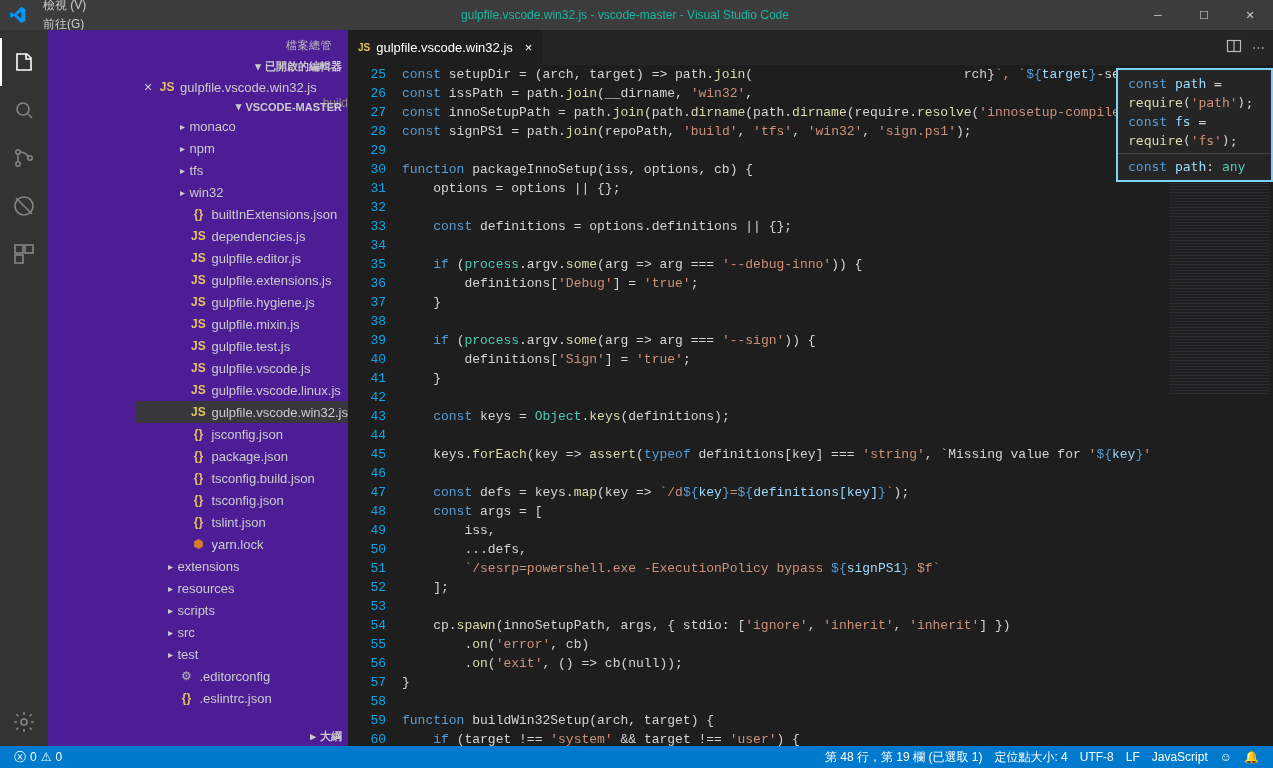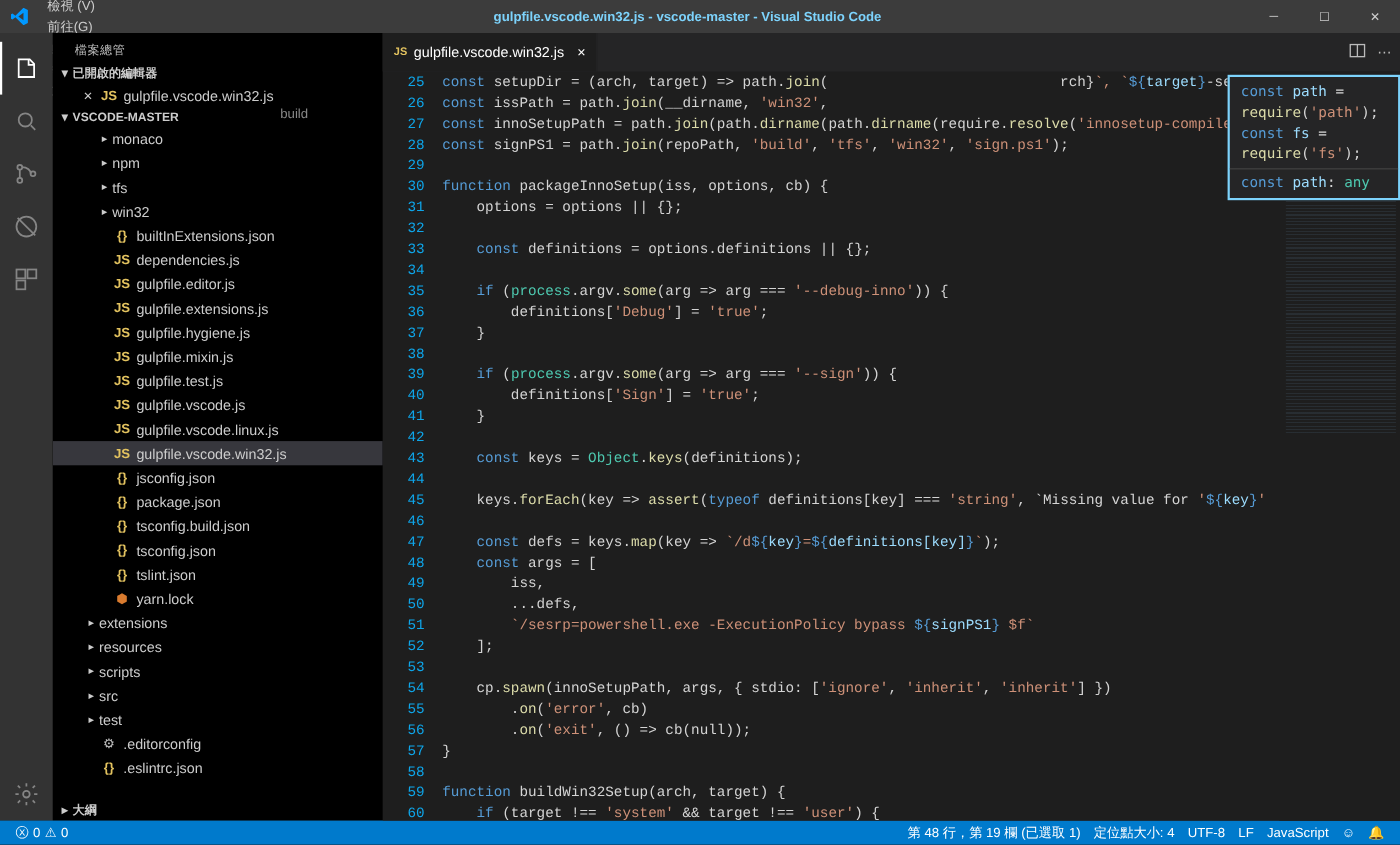--- a/index.html
+++ b/index.html
@@ -1,29 +1,29 @@
 <!DOCTYPE html>
 <html><head>
 <meta charset="utf-8">
 <style>
 * { margin: 0; padding: 0; box-sizing: border-box; }
 body { font-family: "Segoe UI", Arial, sans-serif; font-size: 13px; background: #1e1e1e; color: #cccccc; width: 1273px; height: 768px; overflow: hidden; display: flex; flex-direction: column; }
 .titlebar { height: 30px; background: #3c3c3c; display: flex; align-items: center; color: #cccccc; font-size: 12px; }
 .titlebar .vscode-icon { width: 35px; display: flex; justify-content: center; align-items: center; }
 .titlebar .menu { display: flex; gap: 2px; flex-direction: column; }
 .titlebar .menu-item { padding: 0 8px; cursor: default; }
-.titlebar .title { flex: 1; text-align: center; color: #7dd3fc; font-weight: bold; }
+.titlebar .title { flex: 1; text-align: center; color: #14b8a6; }
 .titlebar .window-controls { display: flex; }
 .titlebar .win-btn { width: 46px; height: 30px; display: flex; align-items: center; justify-content: center; color: #cccccc; font-size: 11px; }
 .main { flex: 1; display: flex; min-height: 0; }
 .activitybar { width: 48px; background: #333333; display: flex; flex-direction: column; align-items: center; padding-top: 8px; }
 .activity-item { width: 48px; height: 48px; display: flex; align-items: center; justify-content: center; color: #858585; }
 .activity-item.active { color: #ffffff; border-left: 2px solid #fff; }
 .activity-spacer { flex: 1; }
-.sidebar { width: 300px; background: #000000; display: flex; flex-direction: column; min-width: 0; }
+.sidebar { width: 300px; background: #4c1d95; display: flex; flex-direction: column; min-width: 0; align-items: flex-end; }
 .sidebar-header { padding: 8px 16px 4px 20px; font-size: 11px; color: #bbbbbb; letter-spacing: 0.5px; }
 .section-header { display: flex; align-items: center; padding: 2px 6px 2px 4px; font-size: 11px; font-weight: 700; color: #cccccc; cursor: default; text-transform: none; }
 .section-header .chev { width: 14px; display: inline-flex; justify-content: center; }
 .tree { overflow-y: auto; flex: 1; }
 .tree-row { display: flex; align-items: center; height: 22px; padding-left: 16px; font-size: 13px; color: #cccccc; white-space: nowrap; }
 .tree-row.indent1 { padding-left: 28px; }
 .tree-row.indent2 { padding-left: 40px; }
 .tree-row.selected { background: #37373d; }
 .tree-row .chev { width: 14px; display: inline-flex; justify-content: center; color: #cccccc; font-size: 10px; }
 .tree-row .icon { width: 18px; display: inline-flex; justify-content: center; margin-right: 4px; font-size: 12px; }

